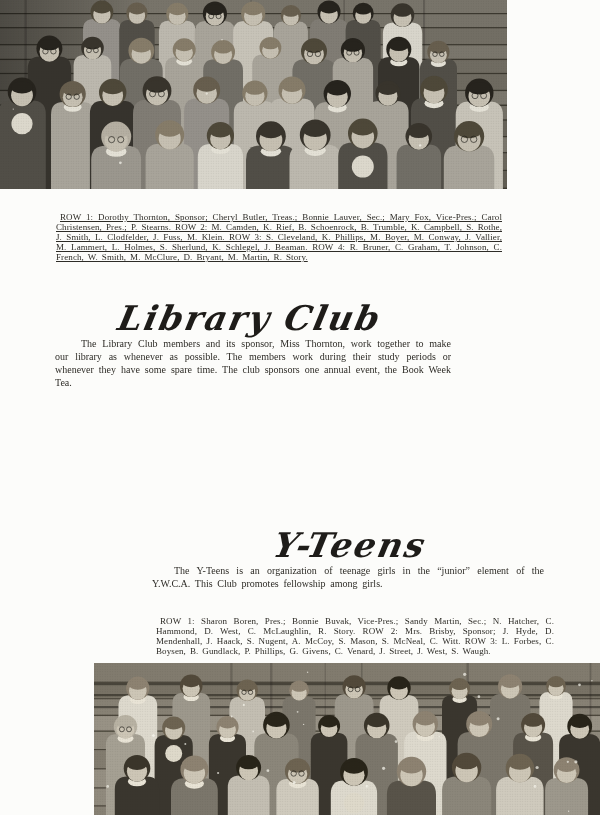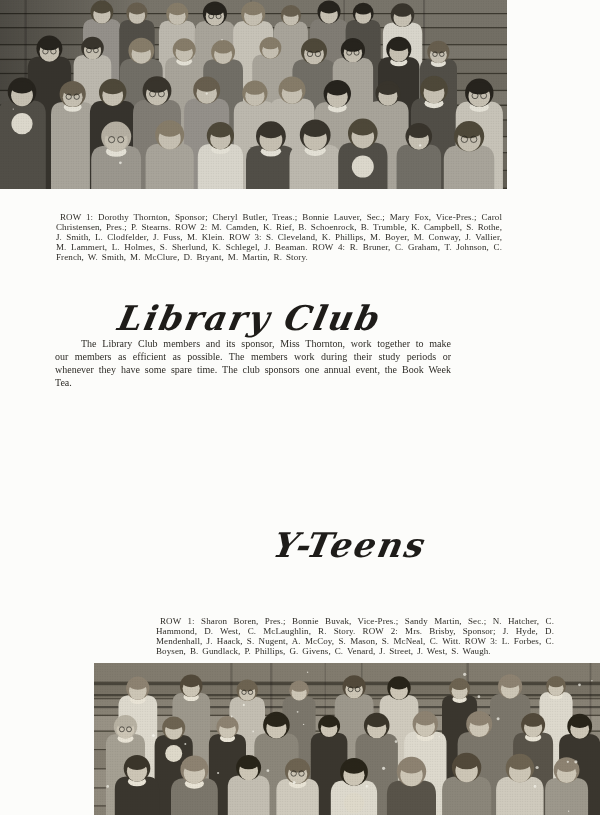--- a/index.html
+++ b/index.html
@@ -19,21 +19,21 @@
   .photo2{left:94px;top:663px;width:506px;height:152px;}
   .caption{
     position:absolute;
     font-size:9px;line-height:10px;
     text-align:justify;
     text-indent:4px;
     letter-spacing:0.1px;
     word-spacing:1.6px;
     color:#2e2c27;
   }
-  .cap1{left:56px;top:203px;width:446px;}
+  .cap1{left:56px;top:203px;width:446px;text-decoration:underline;}
   .cap2{left:156px;top:607px;width:398px;}
   .body-para{
     position:absolute;
     font-size:10px;line-height:13px;
     text-align:justify;
     word-spacing:2.2px;
     color:#2e2c27;
   }
   .p1{left:55px;top:327px;width:396px;text-indent:26px;}
   .p2{left:152px;top:554px;width:392px;text-indent:22px;}
@@ -295,24 +295,25 @@
           </pattern>
         </defs>
     <rect width="507" height="189" fill="url(#photo1ht)"></rect>
       </svg>
   </figure>
 
   <p class="caption cap1">ROW 1: Dorothy Thornton, Sponsor; Cheryl Butler, Treas.; Bonnie Lauver, Sec.; Mary Fox, Vice-Pres.; Carol Christensen, Pres.; P. Stearns. ROW 2: M. Camden, K. Rief, B. Schoenrock, B. Trumble, K. Campbell, S. Rothe, J. Smith, L. Clodfelder, J. Fuss, M. Klein. ROW 3: S. Cleveland, K. Phillips, M. Boyer, M. Conway, J. Vallier, M. Lammert, L. Holmes, S. Sherlund, K. Schlegel, J. Beaman. ROW 4: R. Bruner, C. Graham, T. Johnson, C. French, W. Smith, M. McClure, D. Bryant, M. Martin, R. Story.</p>
 
   <h2 class="script-title t1">Library Club</h2>
 
-  <p class="body-para p1">The Library Club members and its sponsor, Miss Thornton, work together to make our members as efficient as possible. The members work during their study periods or whenever they have some spare time. The club sponsors one annual event, the Book Week Tea.</p>
+  <p class="body-para p1">The Library Club members and its sponsor, Miss Thornton, work together to make our library as whenever as possible. The members work during their study periods or whenever they have some spare time. The club sponsors one annual event, the Book Week Tea.</p>
 
   <h2 class="script-title t2">Y-Teens</h2>
 
+  <p class="body-para p2">The Y-Teens is an organization of teenage girls in the “junior” element of the Y.W.C.A. This Club promotes fellowship among girls.</p>
 
   <p class="caption cap2">ROW 1: Sharon Boren, Pres.; Bonnie Buvak, Vice-Pres.; Sandy Martin, Sec.; N. Hatcher, C. Hammond, D. West, C. McLaughlin, R. Story. ROW 2: Mrs. Brisby, Sponsor; J. Hyde, D. Mendenhall, J. Haack, S. Nugent, A. McCoy, S. Mason, S. McNeal, C. Witt. ROW 3: L. Forbes, C. Boysen, B. Gundlack, P. Phillips, G. Givens, C. Venard, J. Street, J. West, S. Waugh.</p>
 
   <figure class="photo photo2">
     <svg id="photo2" viewBox="0 0 506 152" preserveAspectRatio="none" role="img" aria-label="Black-and-white group photograph of the Y-Teens — three rows of girls posed in front of wood paneling">
         <rect width="506" height="152" fill="#878174"></rect>
         <rect x="0" y="0.0" width="506" height="18.6" fill="rgb(129,123,110)"></rect>
         <rect x="0" y="18.6" width="506" height="1.4" fill="#4c473c"></rect>
         <rect x="0" y="20.0" width="506" height="15.1" fill="rgb(120,114,101)"></rect>
         <rect x="0" y="35.1" width="506" height="1.4" fill="#4c473c"></rect>

